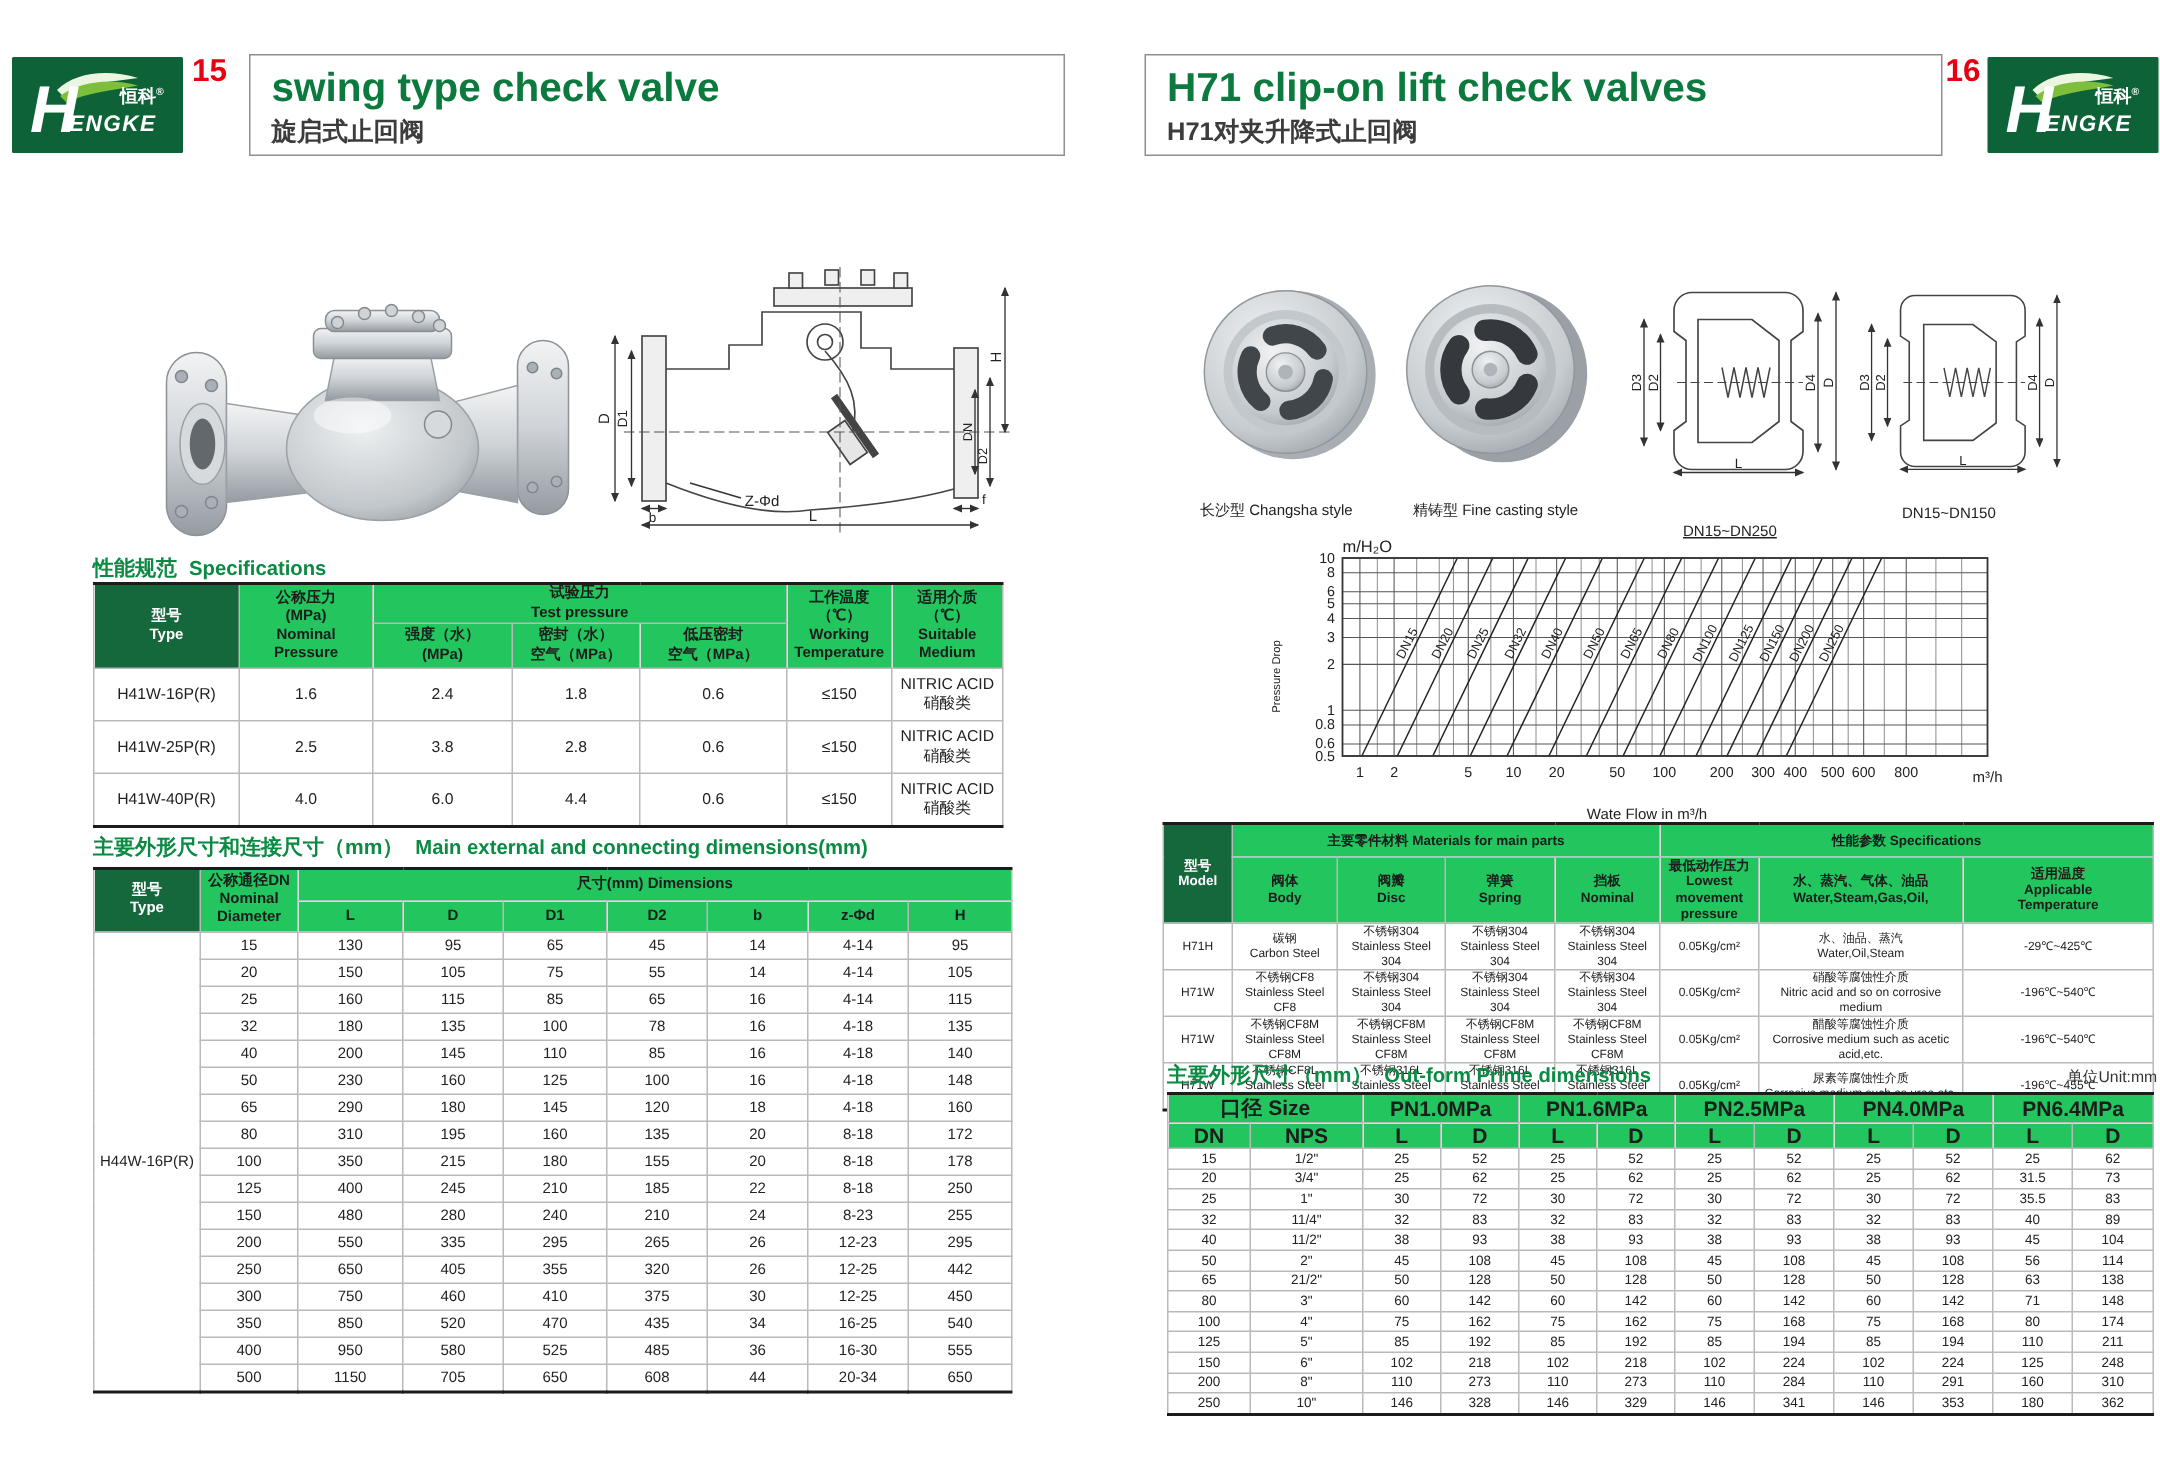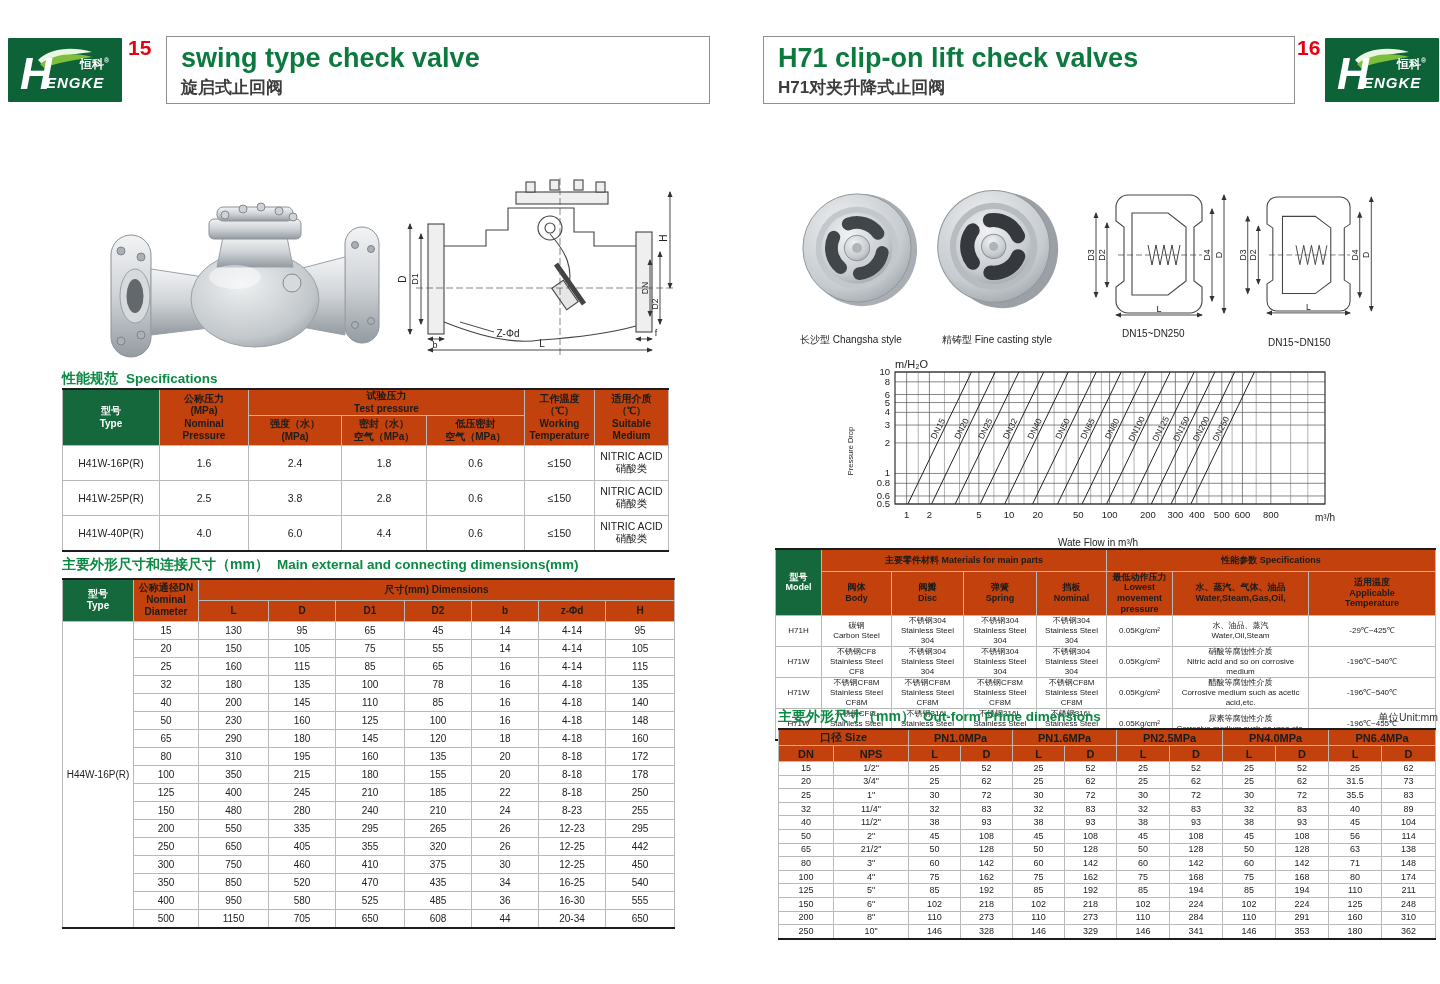--- a/index.html
+++ b/index.html
@@ -17,30 +17,30 @@
   .title-cn{color:#3c3c3c;font-size:17px;font-weight:bold;margin-top:2px;}
   
   .sec-title{position:absolute;font-weight:bold;font-size:14px;color:#0a8a43;white-space:nowrap;}
   .sec-title .en{margin-left:8px;font-size:13.5px;}
   .unit-note{position:absolute;font-size:10.5px;color:#333;}
   
   table.cat{border-collapse:collapse;table-layout:fixed;position:absolute;background:#fff;
             border-top:2px solid #1c1c1c;border-bottom:2px solid #1c1c1c;}
   table.cat th,table.cat td{border:1px solid #b9b9b9;text-align:center;vertical-align:middle;
             padding:0 2px;white-space:pre-line;overflow:hidden;}
-  table.cat thead th{background:#c2410c;font-weight:bold;color:#1c1c1c;}
+  table.cat thead th{background:#22c55e;font-weight:bold;color:#1c1c1c;}
   table.cat thead{border-bottom:1.5px solid #1c1c1c;}
   table.cat th.dk{background:#15673c;color:#fff;}
   .spec-t th{font-size:10px;line-height:1.25;}
   .spec-t td{font-size:10.5px;height:34px;}
   .dim-t th{font-size:10px;line-height:1.2;}
   .dim-t td{font-size:10px;height:17px;padding:0;}
   .mat-t th{font-size:9px;line-height:1.2;}
   .mat-t td{font-size:8px;height:24px;line-height:1.25;}
-  .out-t th{font-size:11px;height:15px;padding:0;}
+  .out-t th{font-size:14px;height:15px;padding:0;}
   .out-t td{font-size:9px;height:12.6px;padding:0;line-height:1;}
   .caption{position:absolute;font-size:10px;color:#222;white-space:nowrap;}
   .fig{position:absolute;}
   svg text{font-family:"Liberation Sans",sans-serif;}
 </style>
 </head>
 <body>
 
 <div class="page">
 
@@ -251,21 +251,21 @@
       <text transform="rotate(-90 6 72)" x="6" y="72">D3</text>
       <text transform="rotate(-90 17 72)" x="17" y="72">D2</text>
       <text transform="rotate(-90 122 72)" x="122" y="72">D4</text>
       <text transform="rotate(-90 134 72)" x="134" y="72">D</text>
       <text x="71" y="129">L</text>
     </g>
   </svg>
 
   <div class="caption" style="left:800px;top:333px;">长沙型 Changsha style</div>
   <div class="caption" style="left:942px;top:333px;">精铸型 Fine casting style</div>
-  <div class="caption" style="left:1122px;top:328px;">DN15~DN250</div>
+  <div class="caption" style="left:1122px;top:349px;text-decoration:underline;">DN15~DN250</div>
   <div class="caption" style="left:1268px;top:337px;">DN15~DN150</div>
 
   <svg class="fig" id="flow-chart" style="left:843px;top:356px;" width="505" height="195" viewBox="0 0 505 195">
     <text x="52" y="12" font-size="11" fill="#222">m/H₂O</text>
     <text transform="rotate(-90 10 95)" x="10" y="95" font-size="7.5" fill="#222" text-anchor="middle">Pressure Drop</text>
     <text x="255" y="190" font-size="10" fill="#222" text-anchor="middle">Wate Flow in m³/h</text>
     <text x="492" y="165" font-size="10" fill="#222" text-anchor="end">m³/h</text>
     <g id="chart-plot">
         <line x1="52" y1="16" x2="482" y2="16" stroke="#555" stroke-width="0.7"></line>
         <text x="47" y="19" font-size="9.5" fill="#222" text-anchor="end">10</text>

